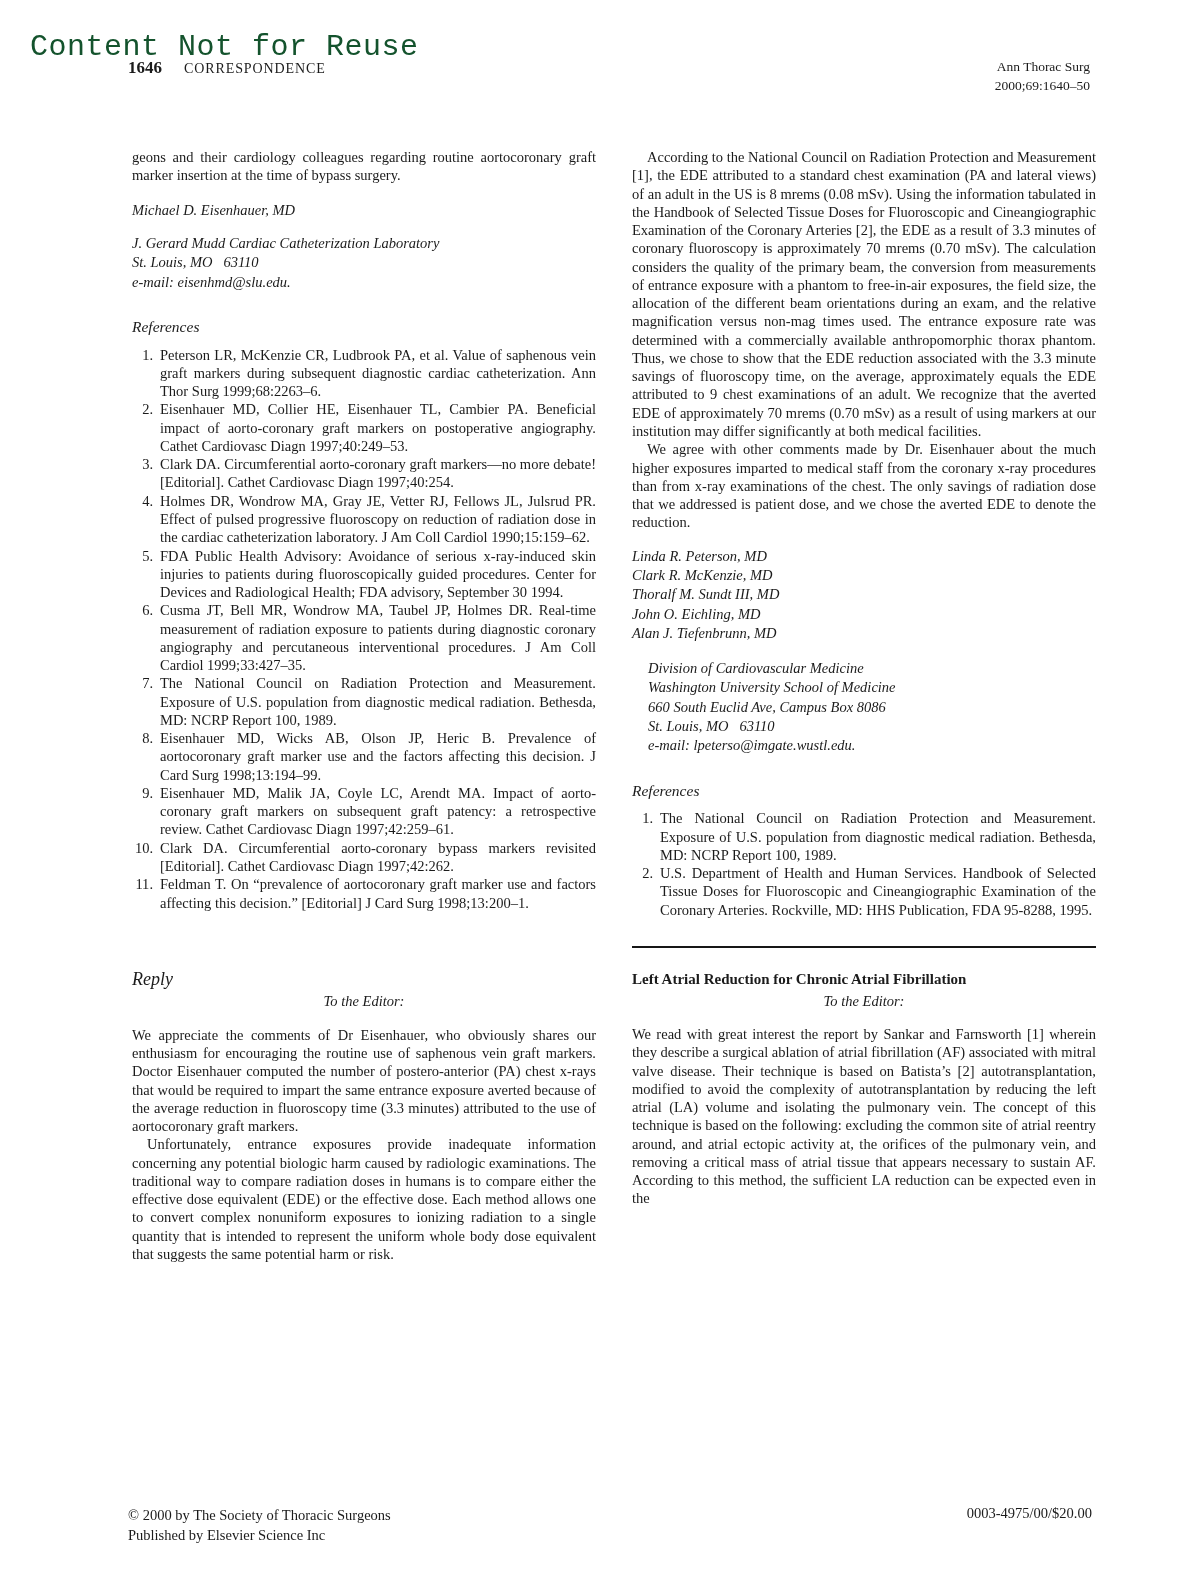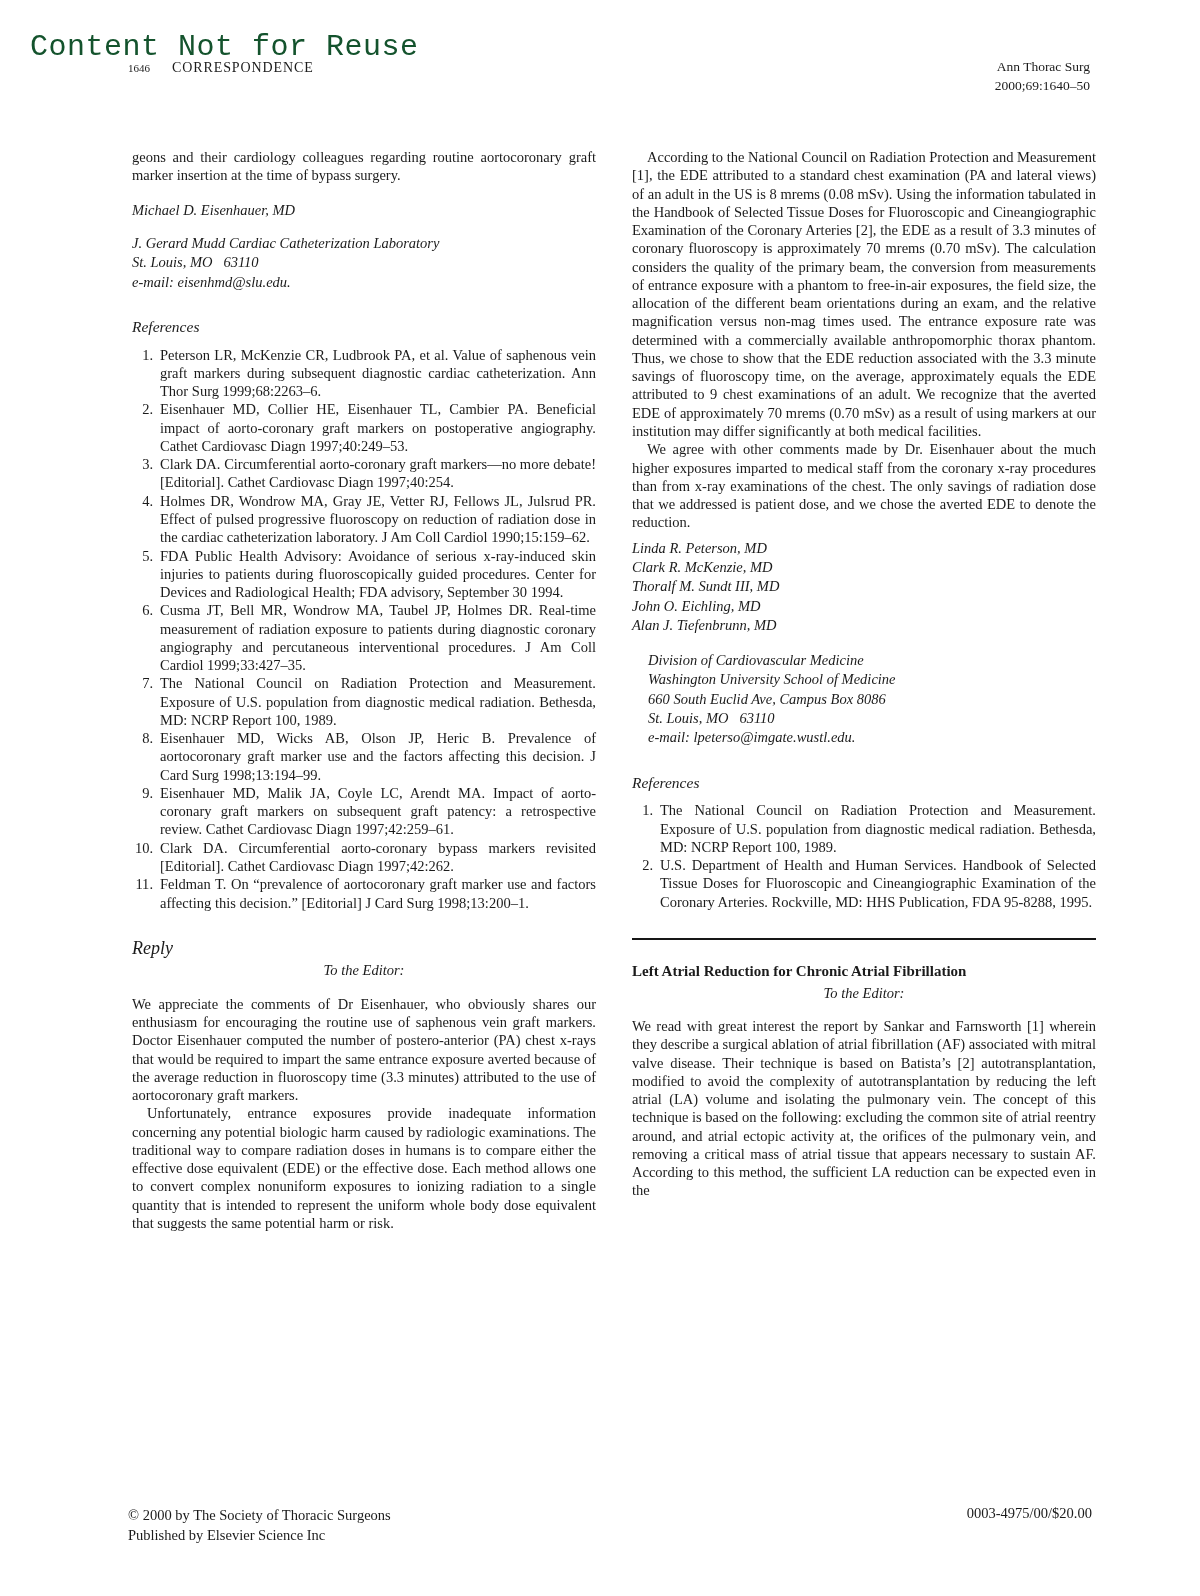--- a/index.html
+++ b/index.html
@@ -13,21 +13,21 @@
   }
   .page { position:relative; width:1200px; height:1596px; background:#fff; }
 
   .watermark {
     position:absolute; left:30px; top:30px;
     font-family:Liberation Mono, monospace;
     font-size:30px; color:#14532d; letter-spacing:0.5px;
   }
 
   .header-left { position:absolute; left:128px; top:58px; white-space:nowrap; }
-  .folio { font-weight:normal; font-size:11px; }
+  .folio { font-weight:bold; font-size:17px; }
   .running-title { font-size:14px; letter-spacing:0.9px; margin-left:18px; }
 
   .header-right {
     position:absolute; right:110px; top:58px;
     font-size:13.5px; line-height:1.4; text-align:right;
   }
 
   .columns {
     position:absolute; left:132px; top:148px; width:964px;
     display:flex; gap:36px;
@@ -47,25 +47,25 @@
   .ref {
     counter-increment:refc; position:relative; padding-left:28px;
     text-align:justify;
   }
   .ref::before {
     content:counter(refc) ".";
     position:absolute; left:0; top:0; width:21px; text-align:right;
   }
 
   .reply-heading {
-    margin-top:25px; font-style:italic; font-weight:normal; font-size:18px;
+    margin-top:56px; font-style:italic; font-weight:normal; font-size:18px;
   }
   .salutation { font-style:italic; margin-top:2px; margin-bottom:15px;text-align:center; }
 
-  .signatures { margin-top:7px; font-style:italic; line-height:1.34; }
+  .signatures { margin-top:15px; font-style:italic; line-height:1.34; }
   .sig-affiliation { margin-top:15px; font-style:italic; line-height:1.34;margin-left:16px; }
 
   .rule { border:0; border-top:2px solid #161616; margin:27px 0 22px; }
 
   .letter-title { font-weight:bold; font-size:15px; margin-bottom:3px; }
 
   .page-footer {
     position:absolute; left:128px; top:1505px; width:964px;
     display:flex; justify-content:space-between; align-items:flex-start;
     font-size:14.5px;

